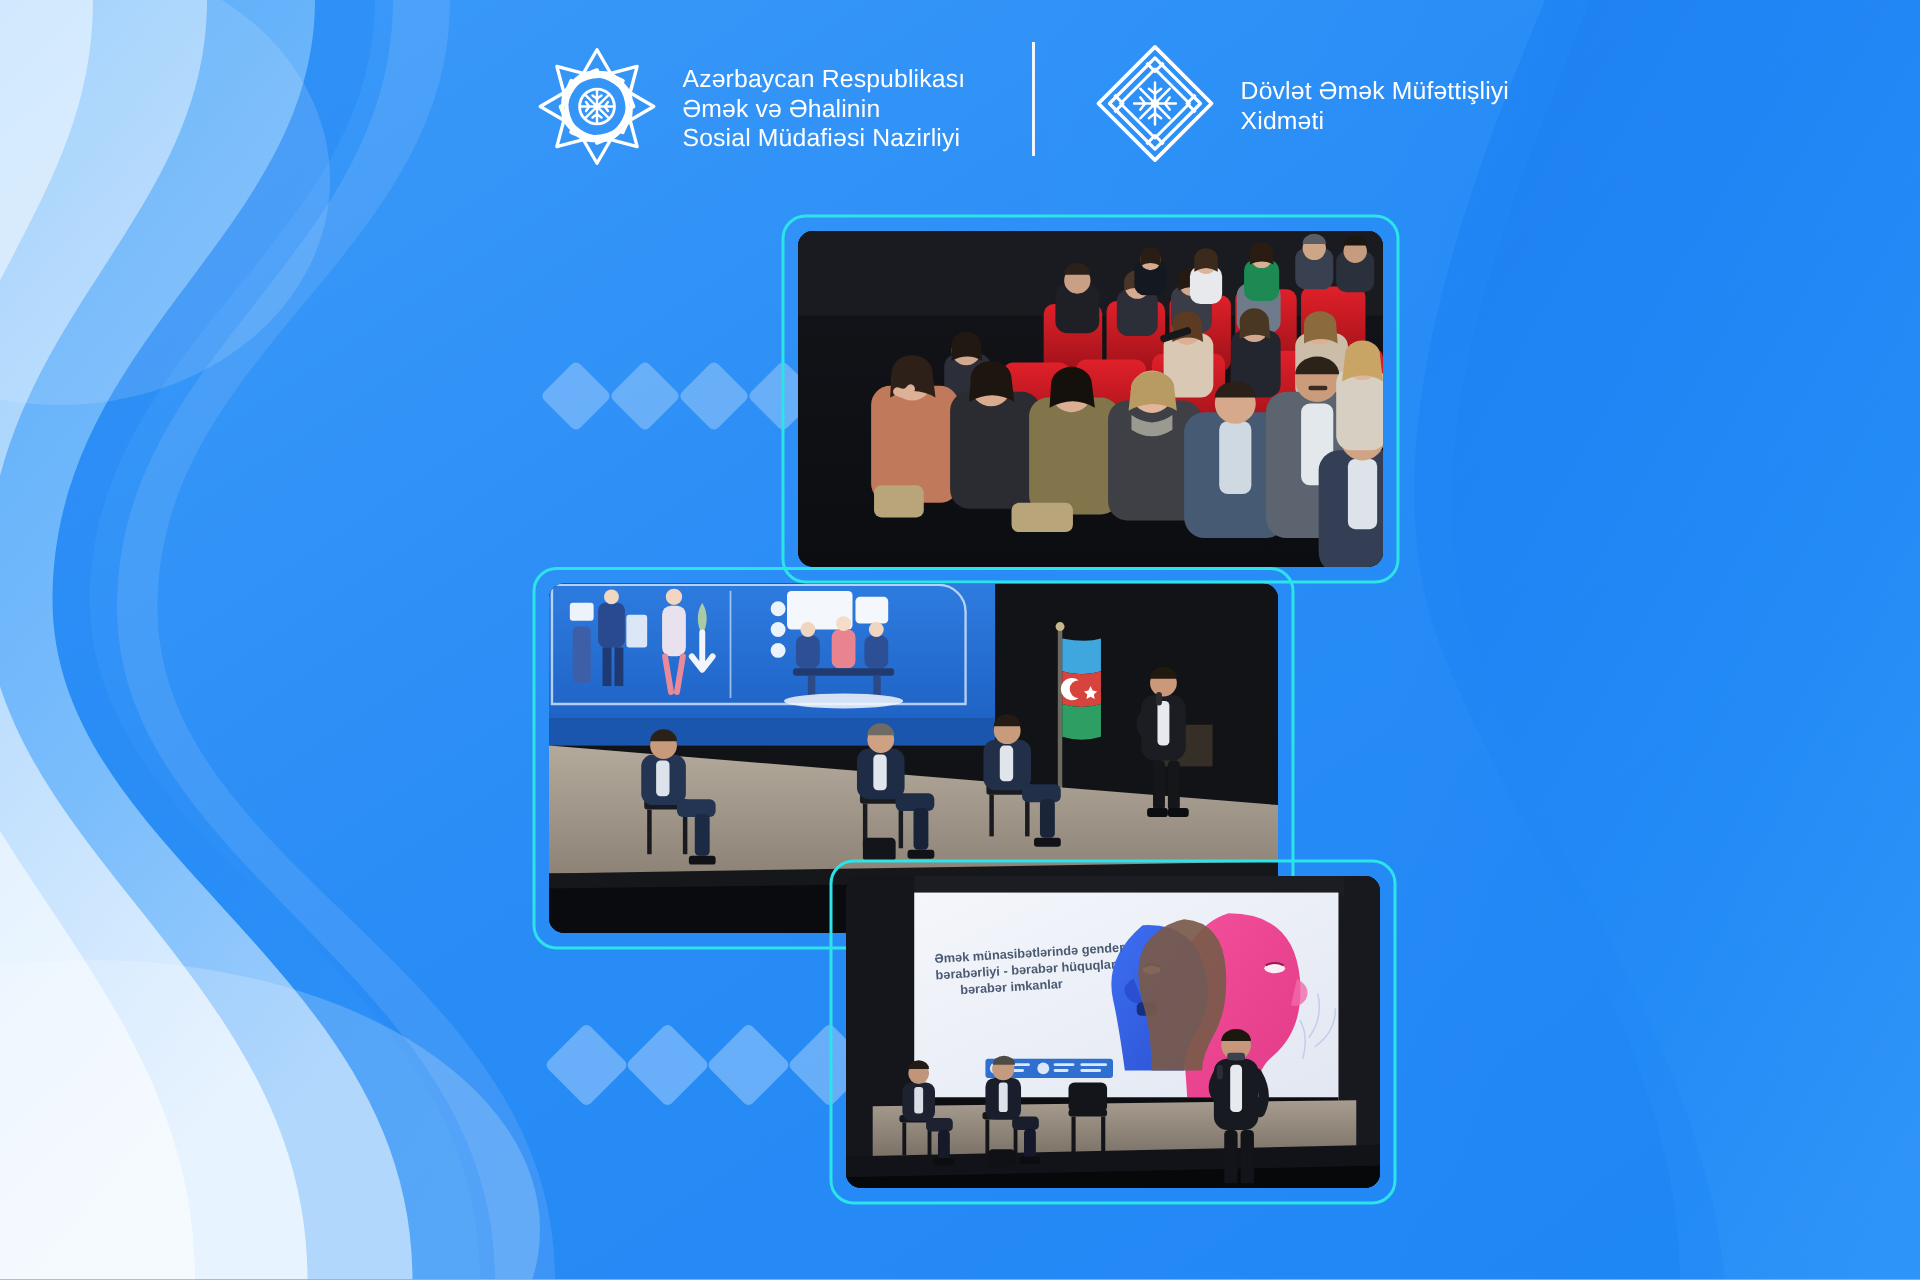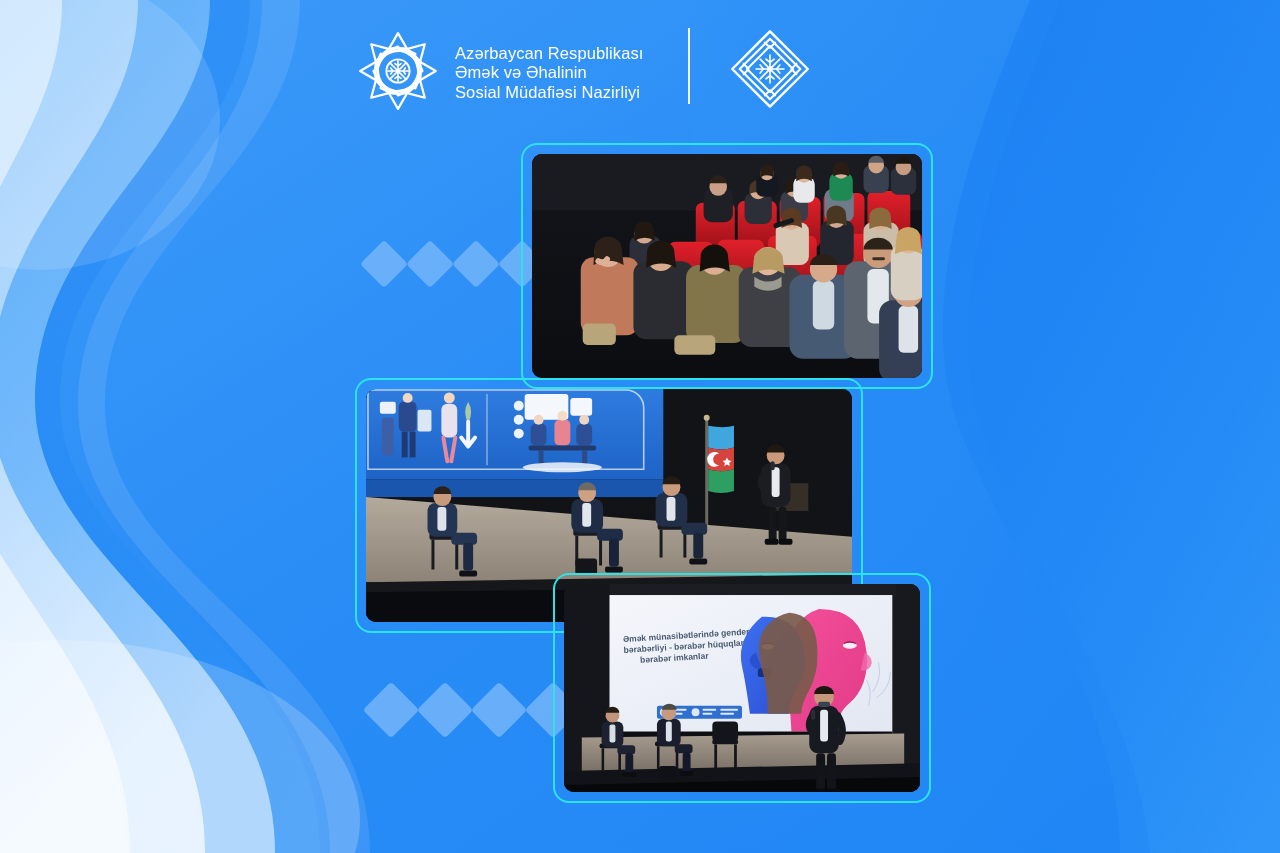--- a/index.html
+++ b/index.html
@@ -219,20 +219,22 @@
           <g stroke="#ffffff" stroke-width="2" stroke-linecap="round" fill="none">
             <path d="M50,33 L50,67 M33,50 L67,50 M38,38 L62,62 M62,38 L38,62"></path>
             <path d="M45,38 L50,42 L55,38"></path>
             <path d="M45,62 L50,58 L55,62"></path>
             <path d="M38,45 L42,50 L38,55"></path>
             <path d="M62,45 L58,50 L62,55"></path>
             <circle cx="50" cy="50" r="3.4" fill="#ffffff" stroke="none"></circle>
           </g>
         </svg>
       </span>
+      <div class="brand-text" id="brand-text-service">Dövlət Əmək Müfəttişliyi
+Xidməti</div>
     </div>
 
   </div>
 
   <div class="card" id="card-audience">
     <div class="photo">
       <svg viewBox="0 0 400 234" preserveAspectRatio="xMidYMid slice">
         <defs>
           <linearGradient id="hallDark" x1="0" y1="0" x2="0" y2="1">
             <stop offset="0%" stop-color="#14151a"></stop>

